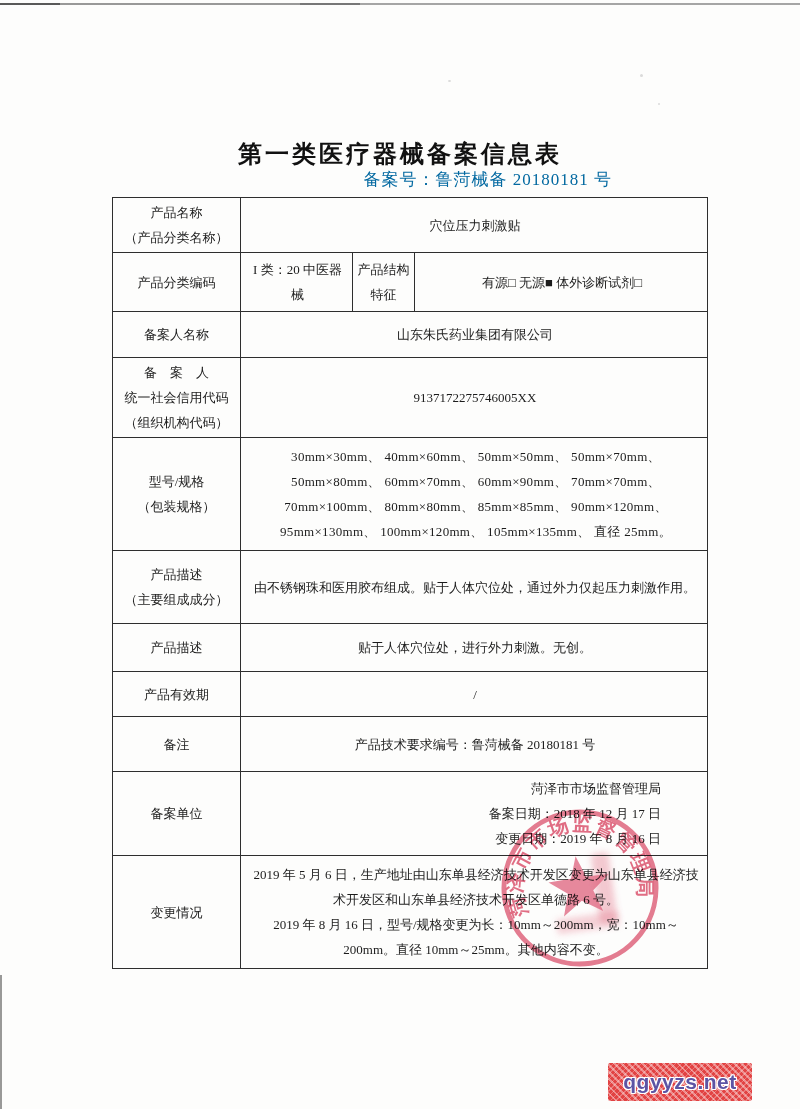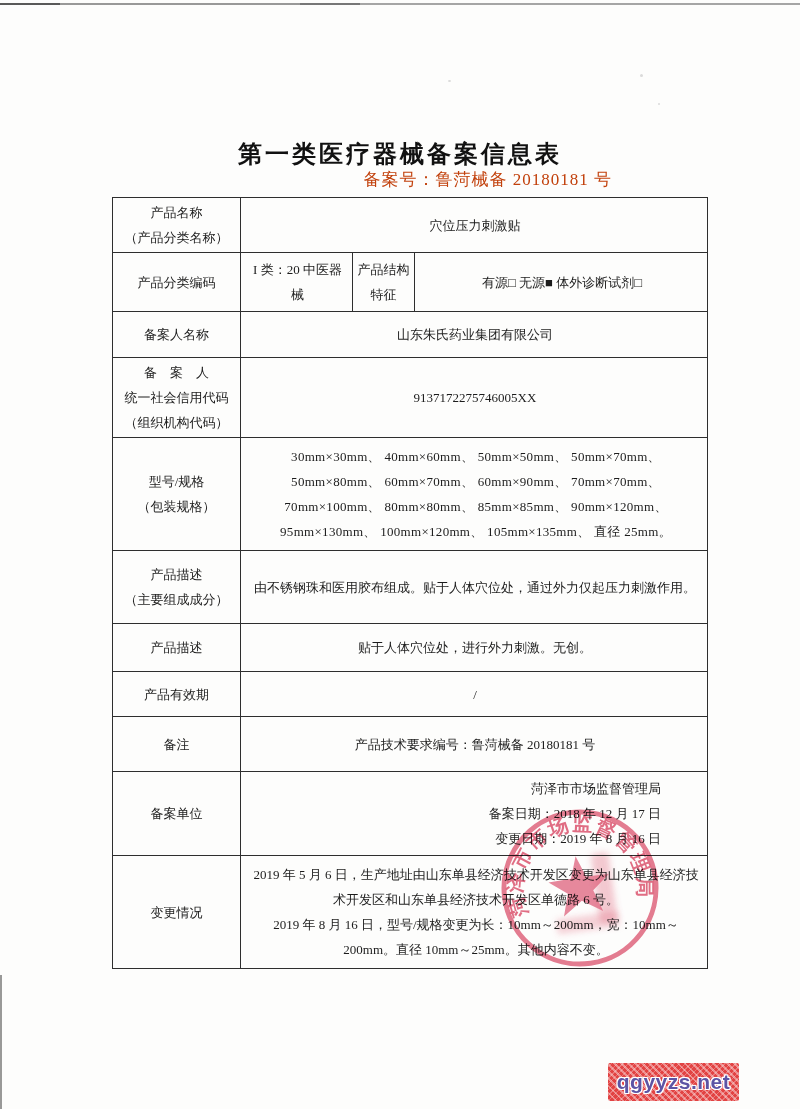--- a/index.html
+++ b/index.html
@@ -9,21 +9,21 @@
     font-family:"Liberation Serif","DejaVu Serif",serif;
     color:#1c1c1c;
   }
   
   .doc-title{
     position:absolute;top:118px;left:0;width:800px;text-align:center;
     font-size:24px;font-weight:bold;letter-spacing:3px;color:#111;margin-top:20px;
   }
   .reg-no{
     position:absolute;top:168px;right:188px;
-    font-size:17px;letter-spacing:1px;color:#c2410c;
+    font-size:17px;letter-spacing:1px;color:#0369a1;
   }
   
   table.form{
     position:absolute;top:197px;left:112px;width:595px;
     border-collapse:collapse;table-layout:fixed;
   }
   table.form td{
     border:1.5px solid #2e2e2e;
     font-size:13px;line-height:25px;
     white-space:pre-line;overflow:hidden;vertical-align:middle;
@@ -38,21 +38,21 @@
   .stamp{
     position:absolute;left:498px;top:806px;width:164px;height:164px;
     transform:rotate(-8deg);mix-blend-mode:multiply;opacity:.85;pointer-events:none;
   }
   .stamp .smudge1{position:absolute;left:97px;top:50px;width:18px;height:70px;
     background:rgba(221,84,110,.36);filter:blur(3px);border-radius:4px;}
   .stamp .smudge2{position:absolute;left:54px;top:110px;width:62px;height:15px;
     background:rgba(221,84,110,.30);filter:blur(3px);}
   
   .watermark{
-    position:absolute;left:608px;top:1063px;width:131px;height:38px;
+    position:absolute;left:608px;top:1063px;width:144px;height:38px;
     display:flex;align-items:center;justify-content:center;
     background-color:#e24343;border-radius:2px;
     background-image:
       repeating-linear-gradient(45deg, rgba(255,255,255,.40) 0 2px, rgba(255,255,255,0) 2px 5px),
       repeating-linear-gradient(-45deg, rgba(255,255,255,.28) 0 1px, rgba(255,255,255,0) 1px 4px);
   }
   .watermark span{
     font-family:"Liberation Sans","DejaVu Sans",sans-serif;
     font-weight:bold;font-size:21px;letter-spacing:.5px;color:#5d54a4;
     text-shadow:-1px -1px 0 #fff,1px -1px 0 #fff,-1px 1px 0 #fff,1px 1px 0 #fff,

